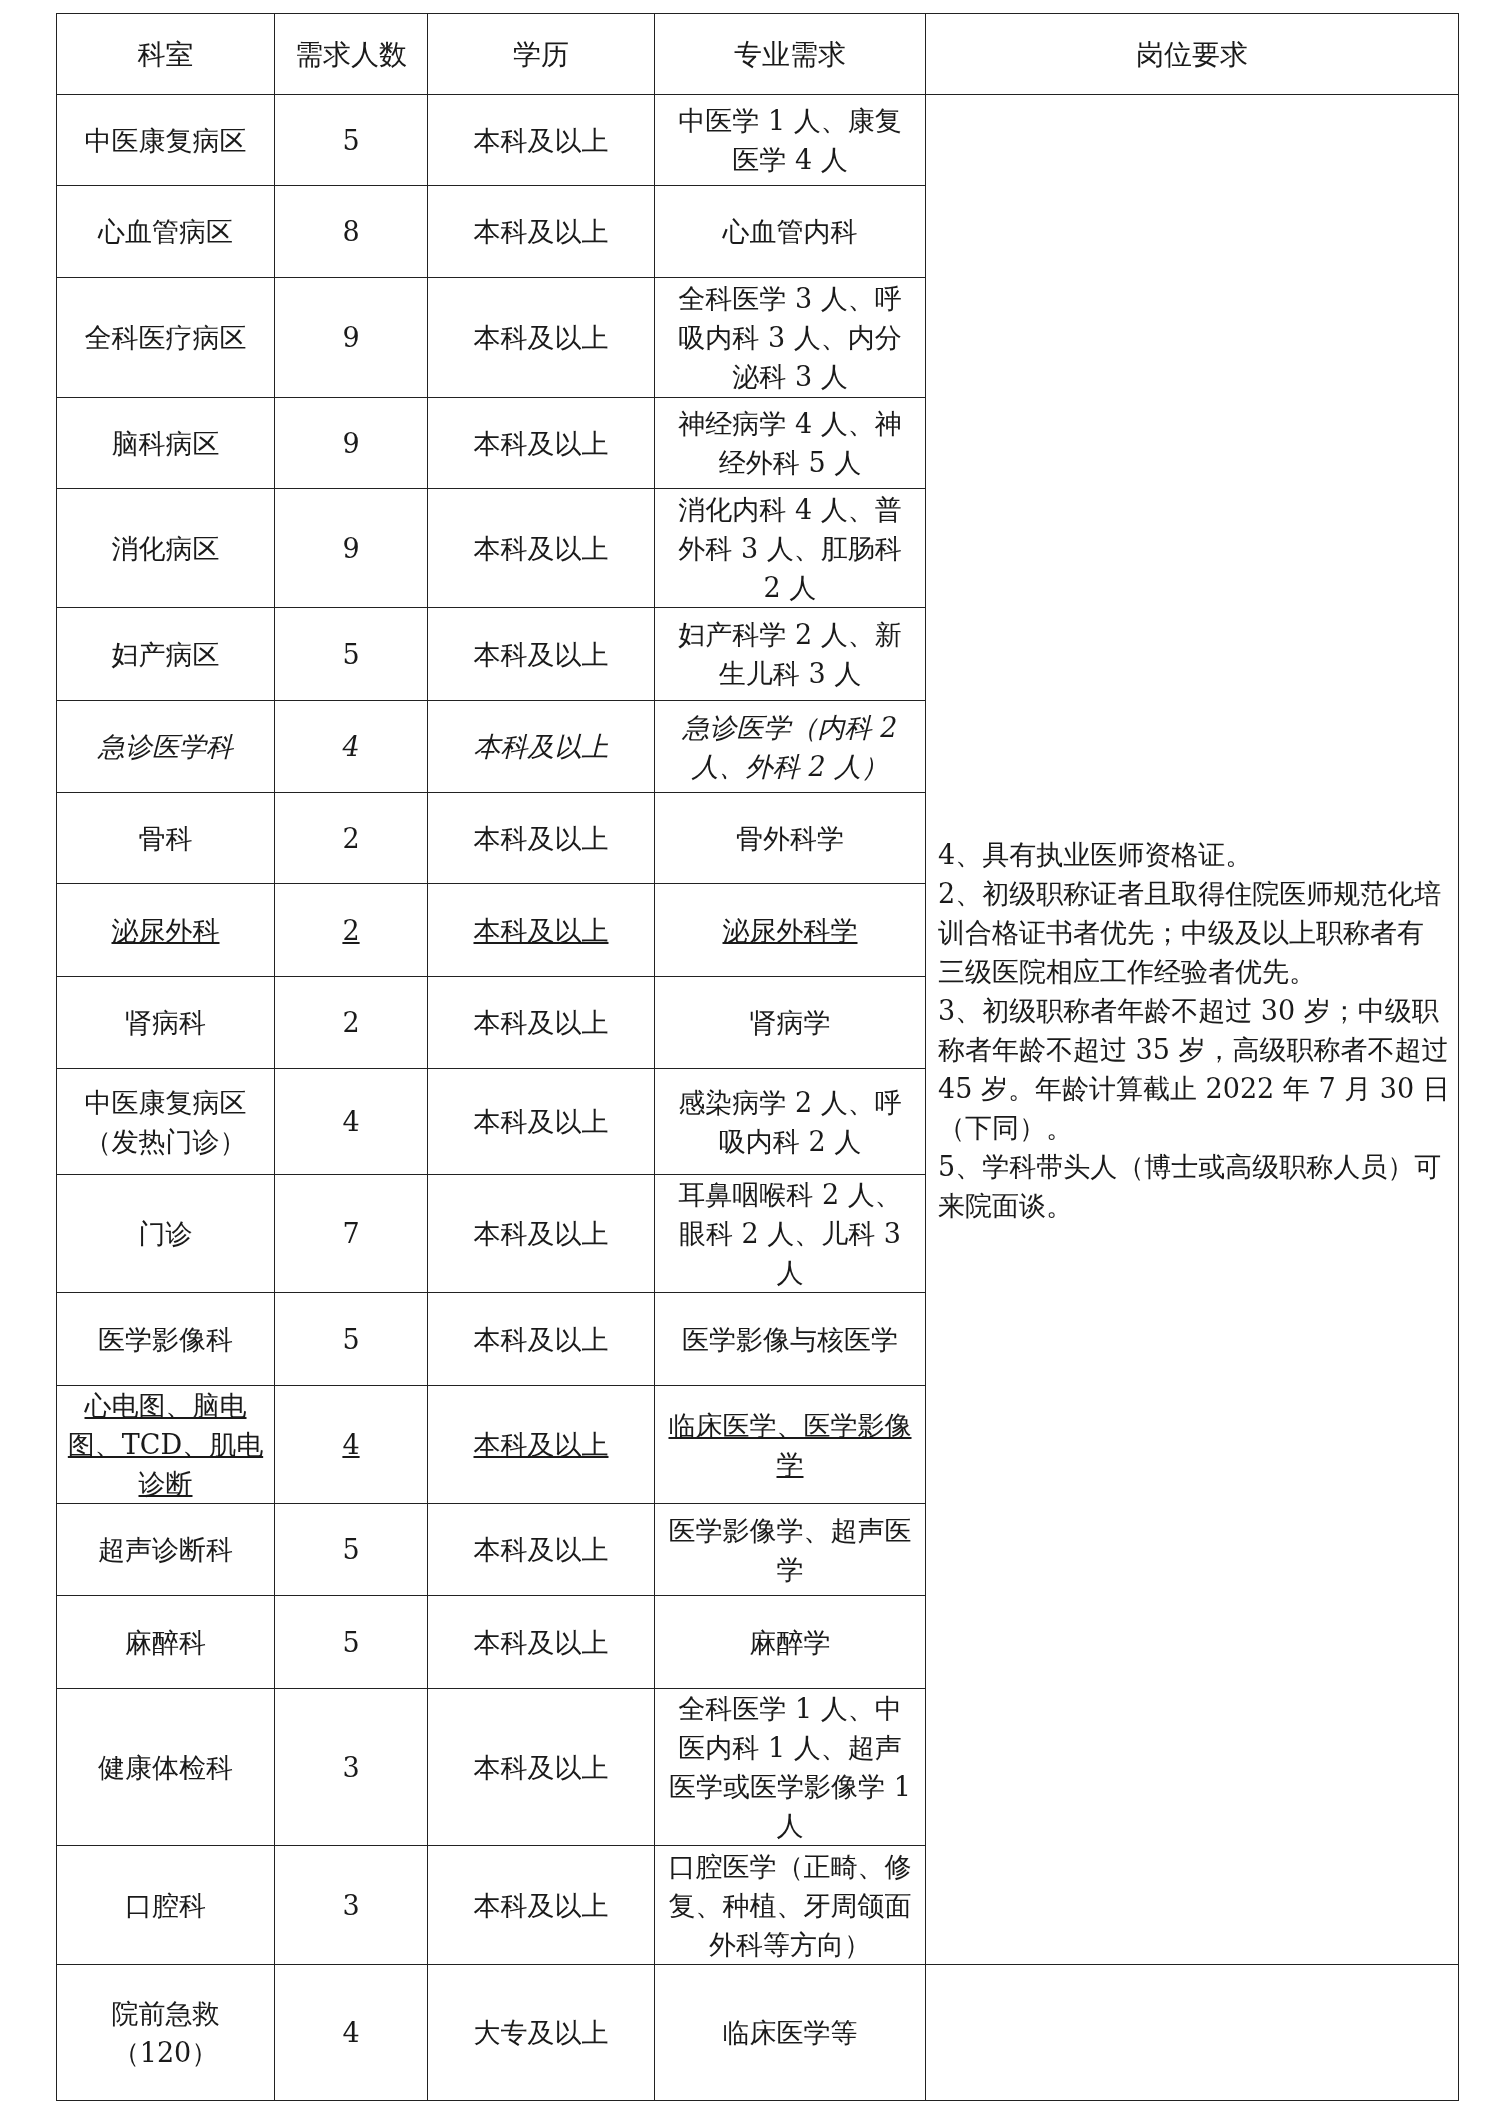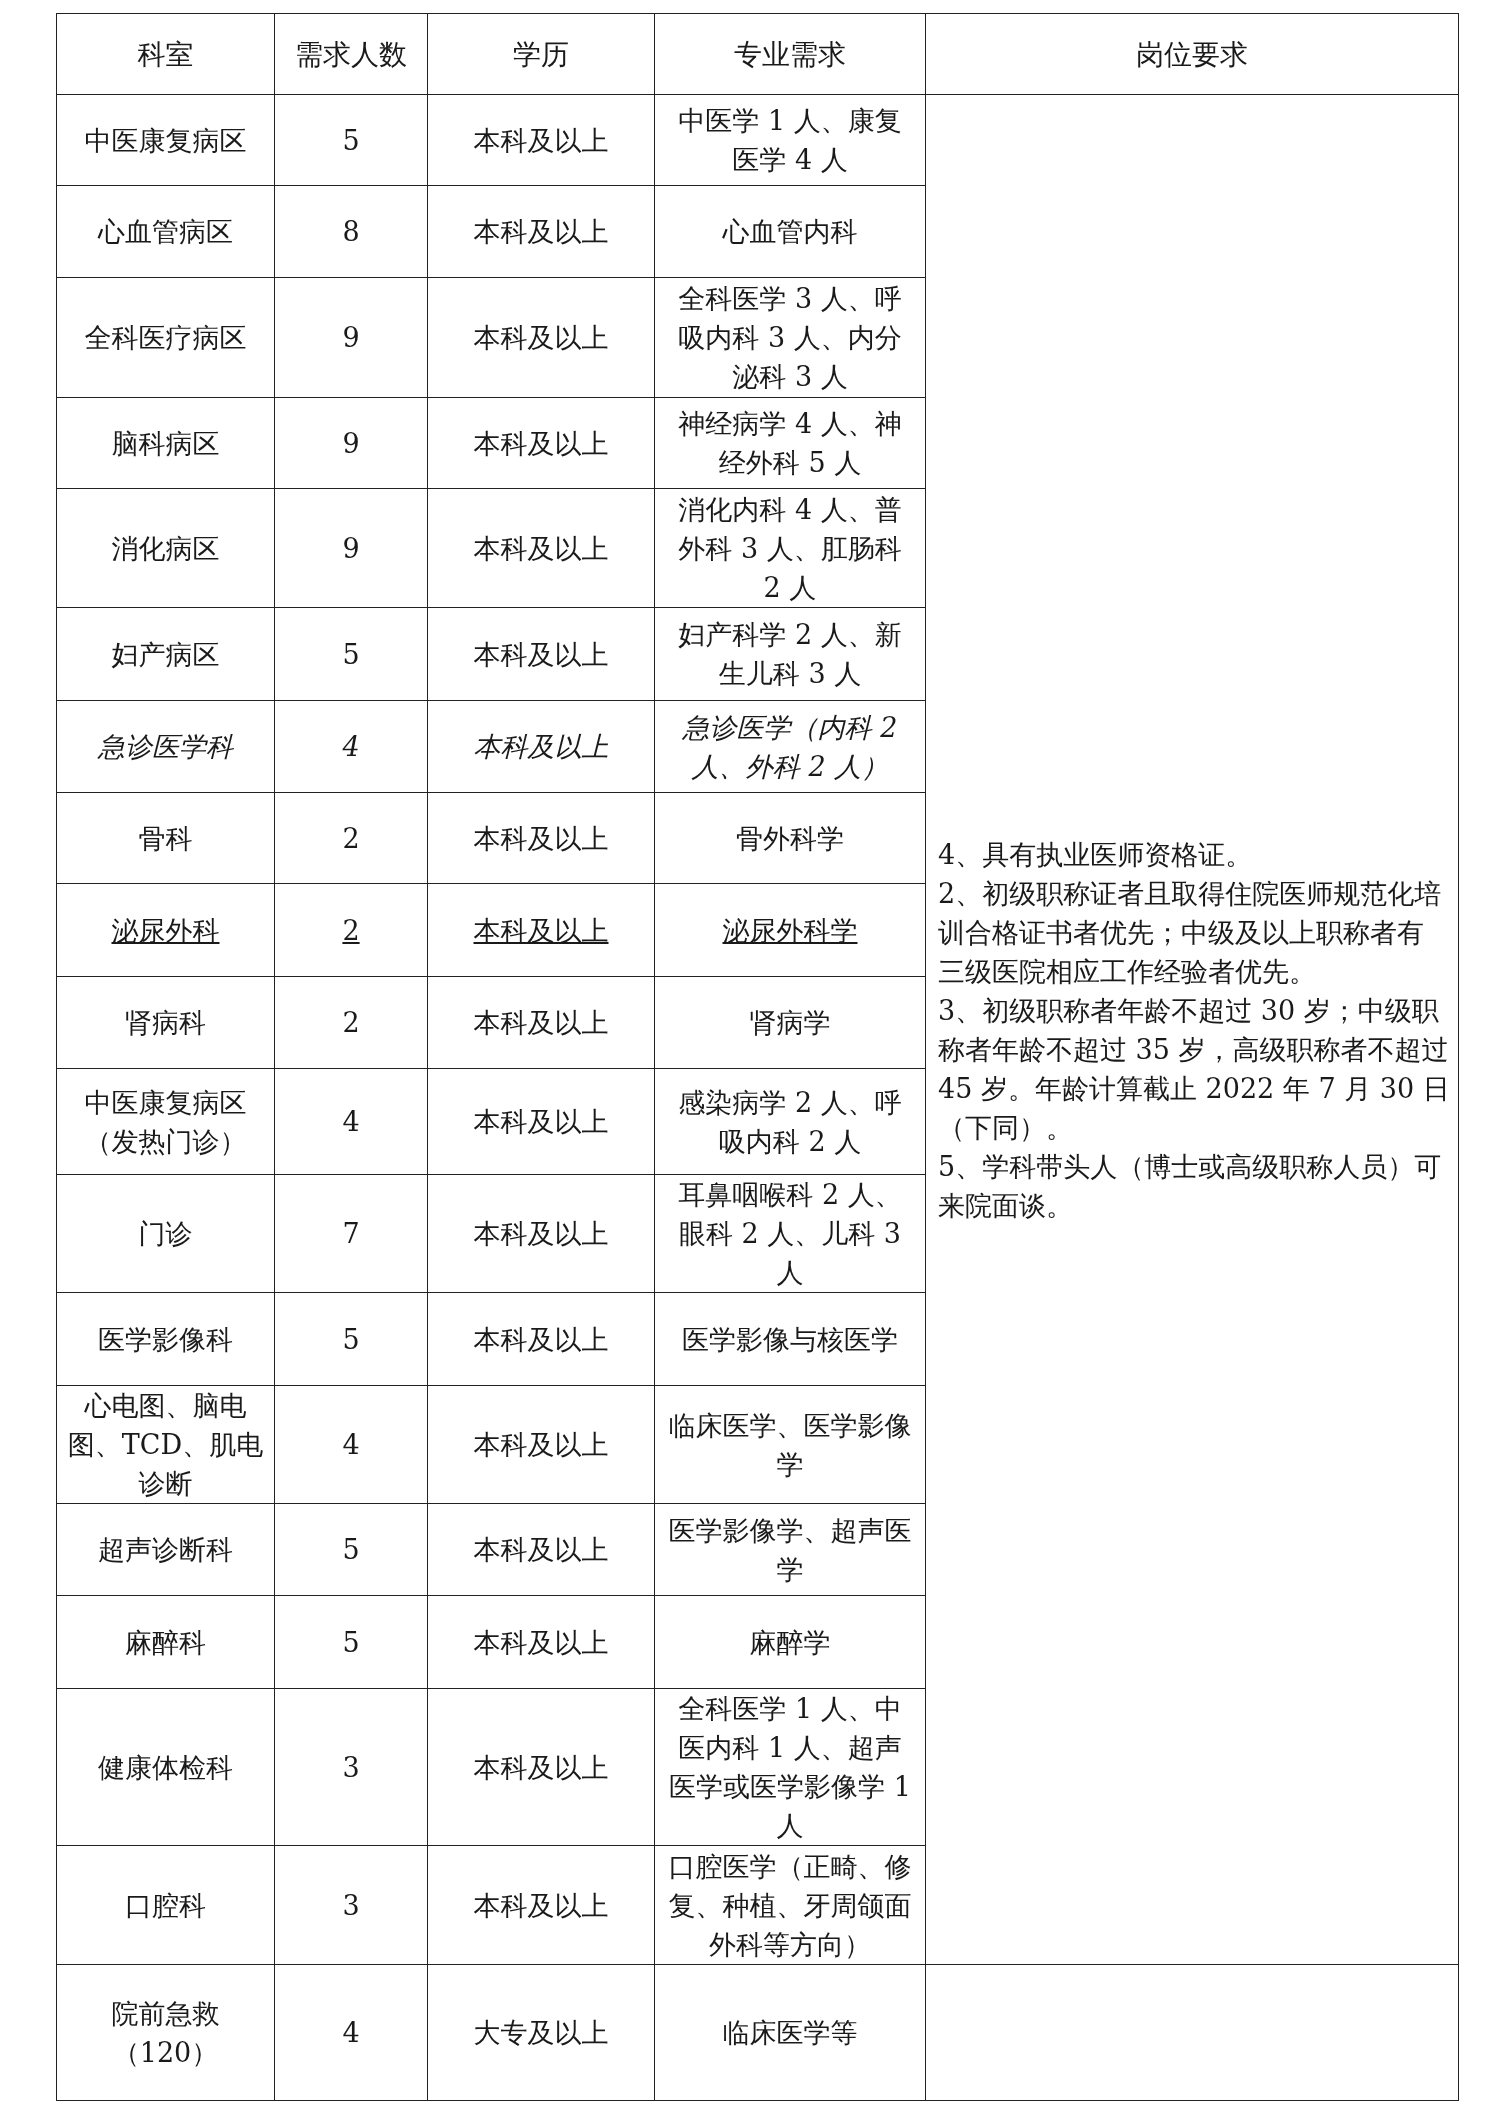--- a/index.html
+++ b/index.html
@@ -114,21 +114,21 @@
         <td>7</td>
         <td>本科及以上</td>
         <td class="major">耳鼻咽喉科 2 人、眼科 2 人、儿科 3 人</td>
       </tr>
       <tr style="height: 93px;">
         <td>医学影像科</td>
         <td>5</td>
         <td>本科及以上</td>
         <td class="major">医学影像与核医学</td>
       </tr>
-      <tr style="height: 118px;">
+      <tr style="height: 118px; text-decoration: underline;">
         <td>心电图、脑电图、TCD、肌电诊断</td>
         <td>4</td>
         <td>本科及以上</td>
         <td class="major">临床医学、医学影像学</td>
       </tr>
       <tr style="height: 92px;">
         <td>超声诊断科</td>
         <td>5</td>
         <td>本科及以上</td>
         <td class="major">医学影像学、超声医学</td>

